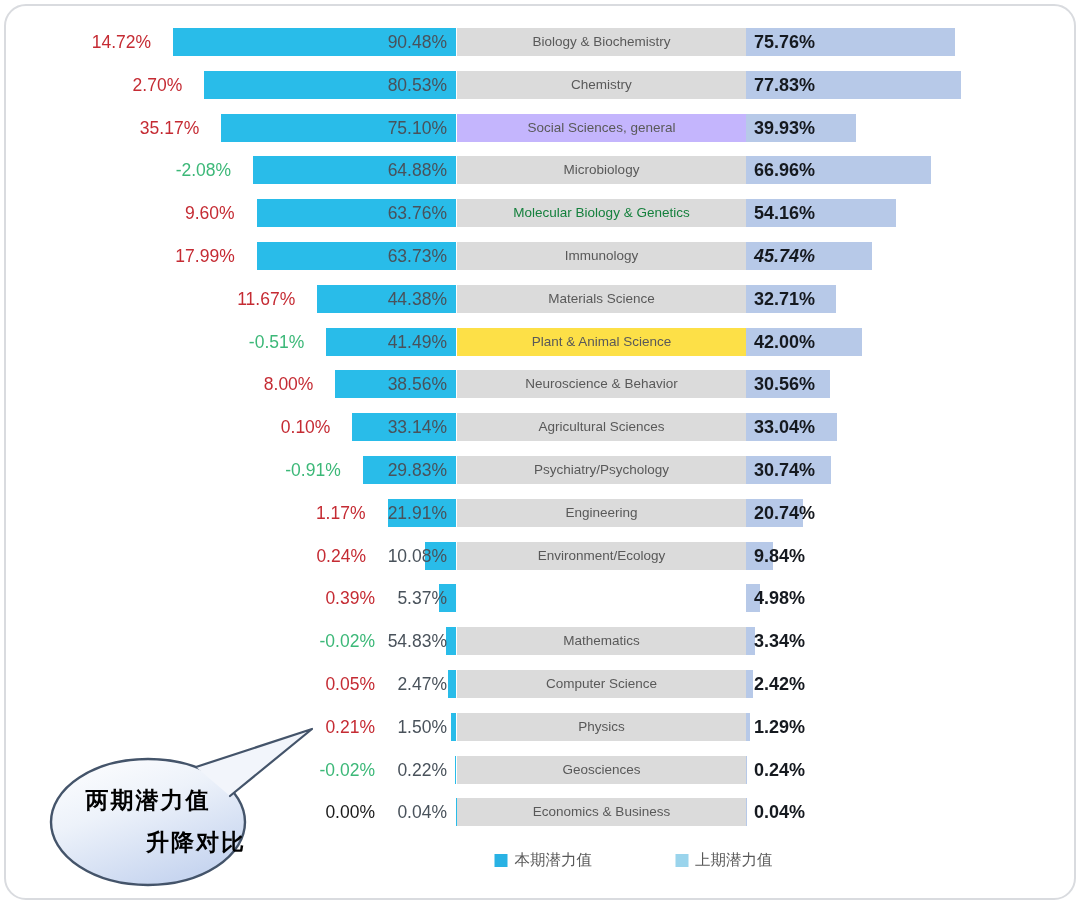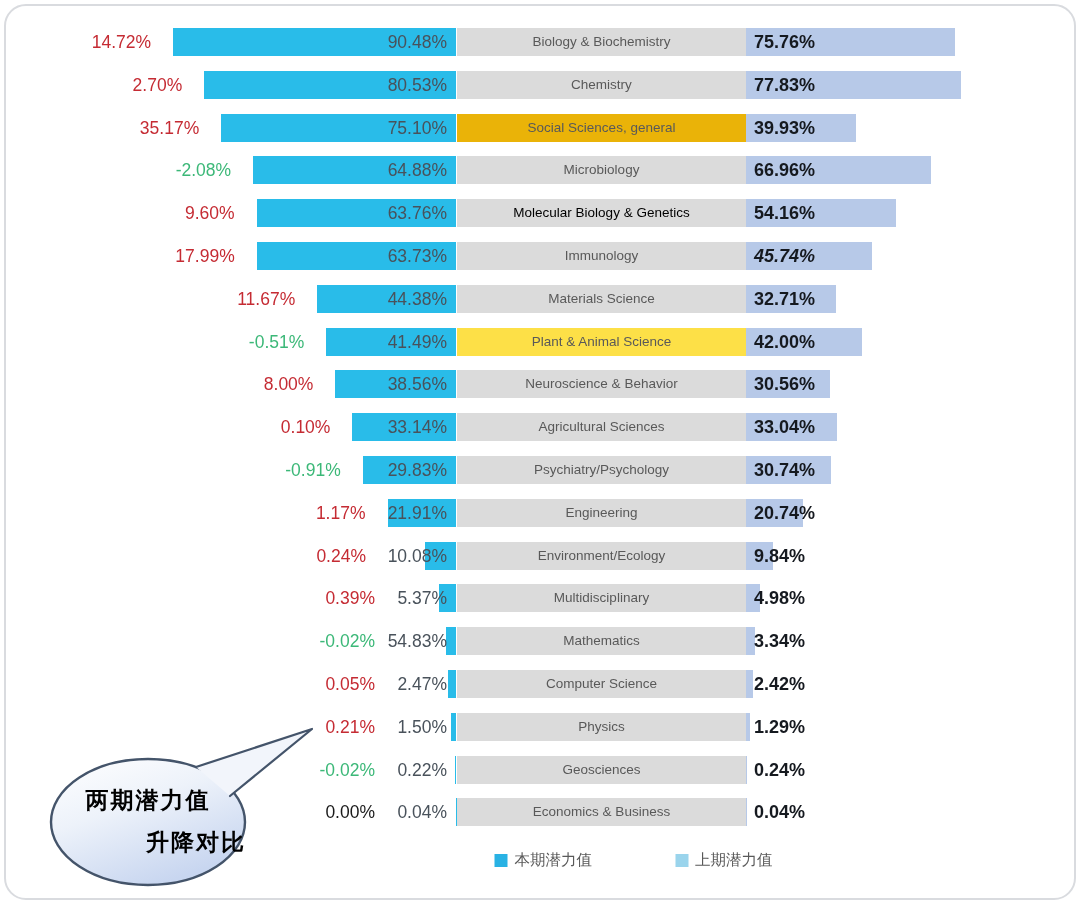--- a/index.html
+++ b/index.html
@@ -68,37 +68,37 @@
         <div class="lbar" style="left: 204.2px; width: 251.8px; background: rgb(41, 188, 233);"></div>
         <div class="lval">80.53%</div>
         <div class="band" style="background: rgb(219, 219, 219); color: rgb(89, 89, 89);">Chemistry</div>
         <div class="rbar" style="width: 214.8px; background: rgb(183, 201, 232);"></div>
         <div class="rval" style="color: rgb(21, 25, 31);">77.83%</div>
         <div class="chg" style="color: rgb(197, 43, 51); right: 897.8px;">2.70%</div>
       </div>
       <div class="row" style="top: 113.6px;">
         <div class="lbar" style="left: 221.2px; width: 234.8px; background: rgb(41, 188, 233);"></div>
         <div class="lval">75.10%</div>
-        <div class="band" style="background: #eab308; color: rgb(89, 89, 89);">Social Sciences, general</div>
+        <div class="band" style="background: #c4b5fd; color: rgb(89, 89, 89);">Social Sciences, general</div>
         <div class="rbar" style="width: 110.2px; background: rgb(183, 201, 232);"></div>
         <div class="rval" style="color: rgb(21, 25, 31);">39.93%</div>
         <div class="chg" style="color: rgb(197, 43, 51); right: 880.8px;">35.17%</div>
       </div>
       <div class="row" style="top: 156.4px;">
         <div class="lbar" style="left: 253.1px; width: 202.9px; background: rgb(41, 188, 233);"></div>
         <div class="lval">64.88%</div>
         <div class="band" style="background: rgb(219, 219, 219); color: rgb(89, 89, 89);">Microbiology</div>
         <div class="rbar" style="width: 184.8px; background: rgb(183, 201, 232);"></div>
         <div class="rval" style="color: rgb(21, 25, 31);">66.96%</div>
         <div class="chg" style="color: rgb(60, 184, 120); right: 848.9px;">-2.08%</div>
       </div>
       <div class="row" style="top: 199.2px;">
         <div class="lbar" style="left: 256.6px; width: 199.4px; background: rgb(41, 188, 233);"></div>
         <div class="lval">63.76%</div>
-        <div class="band" style="background: rgb(219, 219, 219); color: #000000;">Molecular Biology &amp; Genetics</div>
+        <div class="band" style="background: rgb(219, 219, 219); color: #15803d;">Molecular Biology &amp; Genetics</div>
         <div class="rbar" style="width: 149.5px; background: rgb(183, 201, 232);"></div>
         <div class="rval" style="color: rgb(21, 25, 31);">54.16%</div>
         <div class="chg" style="color: rgb(197, 43, 51); right: 845.4px;">9.60%</div>
       </div>
       <div class="row" style="top: 242px;">
         <div class="lbar" style="left: 256.7px; width: 199.3px; background: rgb(41, 188, 233);"></div>
         <div class="lval">63.73%</div>
         <div class="band" style="background: rgb(219, 219, 219); color: rgb(89, 89, 89);">Immunology</div>
         <div class="rbar" style="width: 126.2px; background: rgb(183, 201, 232);"></div>
         <div class="rval" style="color: rgb(21, 25, 31); font-style: italic;">45.74%</div>
@@ -156,21 +156,20 @@
         <div class="lbar" style="left: 424.5px; width: 31.5px; background: rgb(41, 188, 233);"></div>
         <div class="lval">10.08%</div>
         <div class="band" style="background: rgb(219, 219, 219); color: rgb(89, 89, 89);">Environment/Ecology</div>
         <div class="rbar" style="width: 27.2px; background: rgb(183, 201, 232);"></div>
         <div class="rval" style="color: rgb(21, 25, 31);">9.84%</div>
         <div class="chg" style="color: rgb(197, 43, 51); right: 714px;">0.24%</div>
       </div>
       <div class="row" style="top: 584.4px;">
         <div class="lbar" style="left: 439.2px; width: 16.8px; background: rgb(41, 188, 233);"></div>
         <div class="lval">5.37%</div>
-        <div class="band" style="background: rgb(219, 219, 219); color: rgb(89, 89, 89);">Multidisciplinary</div>
         <div class="rbar" style="width: 13.7px; background: rgb(183, 201, 232);"></div>
         <div class="rval" style="color: rgb(21, 25, 31);">4.98%</div>
         <div class="chg" style="color: rgb(197, 43, 51); right: 705px;">0.39%</div>
       </div>
       <div class="row" style="top: 627.2px;">
         <div class="lbar" style="left: 445.6px; width: 10.4px; background: rgb(41, 188, 233);"></div>
         <div class="lval">54.83%</div>
         <div class="band" style="background: rgb(219, 219, 219); color: rgb(89, 89, 89);">Mathematics</div>
         <div class="rbar" style="width: 9.2px; background: rgb(183, 201, 232);"></div>
         <div class="rval" style="color: rgb(21, 25, 31);">3.34%</div>

